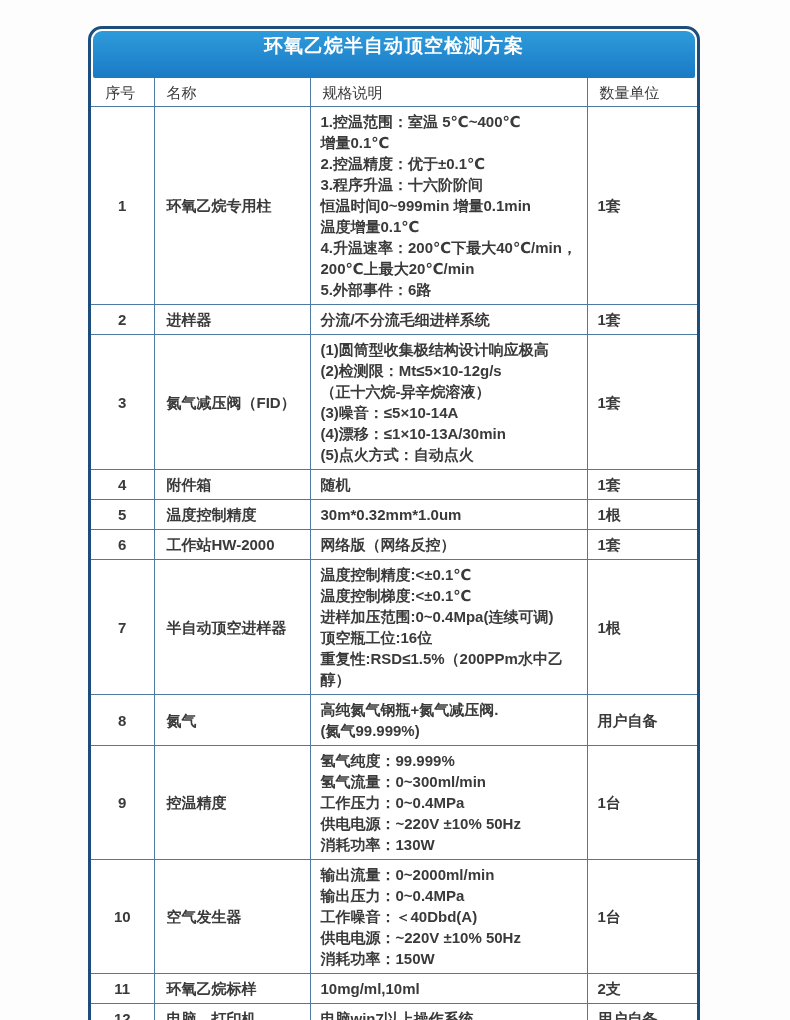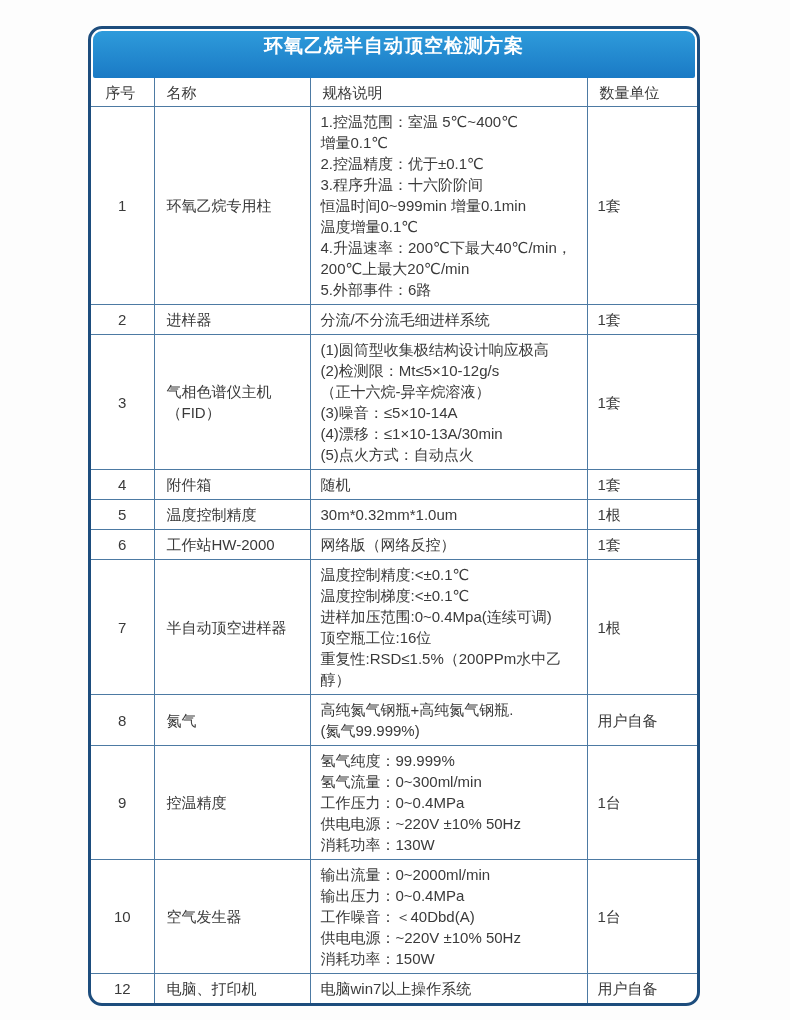--- a/index.html
+++ b/index.html
@@ -55,20 +55,21 @@
   .spec-table th {
     font-weight: 400;
     height: 28px;
     text-align: left;
     padding: 0 4px 0 12px;
     margin-left: 47px;
   }
   .spec-table th.no-h { text-align: center; padding-left: 0; }
   .spec-table td {
     padding: 4px 4px 4px 12px;
+    font-weight: bold;
   }
   .spec-table td.no-cell {
     text-align: center;
     padding-left: 0;
     padding-right: 0;
   }
   .spec-table td.spec-cell {
     white-space: pre-line;
     padding-left: 10px;
   }
@@ -112,21 +113,21 @@
         <td class="qty-cell">1套</td>
       </tr>
       <tr>
         <td class="no-cell">2</td>
         <td>进样器</td>
         <td class="spec-cell">分流/不分流毛细进样系统</td>
         <td class="qty-cell">1套</td>
       </tr>
       <tr>
         <td class="no-cell">3</td>
-        <td>气相色谱仪主机（FID）</td>
+        <td>氮气减压阀（FID）</td>
         <td class="spec-cell">(1)圆筒型收集极结构设计响应极高
 (2)检测限：Mt≤5×10-12g/s
 （正十六烷-异辛烷溶液）
 (3)噪音：≤5×10-14A
 (4)漂移：≤1×10-13A/30min
 (5)点火方式：自动点火</td>
         <td class="qty-cell">1套</td>
       </tr>
       <tr>
         <td class="no-cell">4</td>
@@ -152,21 +153,21 @@
         <td class="spec-cell">温度控制精度:&lt;±0.1℃
 温度控制梯度:&lt;±0.1℃
 进样加压范围:0~0.4Mpa(连续可调)
 顶空瓶工位:16位
 重复性:RSD≤1.5%（200PPm水中乙醇）</td>
         <td class="qty-cell">1根</td>
       </tr>
       <tr>
         <td class="no-cell">8</td>
         <td>氮气</td>
-        <td class="spec-cell">高纯氮气钢瓶+高纯氮气钢瓶.
+        <td class="spec-cell">高纯氮气钢瓶+氮气减压阀.
 (氮气99.999%)</td>
         <td class="qty-cell">用户自备</td>
       </tr>
       <tr>
         <td class="no-cell">9</td>
         <td>控温精度</td>
         <td class="spec-cell">氢气纯度：99.999%
 氢气流量：0~300ml/min
 工作压力：0~0.4MPa
 供电电源：~220V ±10% 50Hz
@@ -177,20 +178,26 @@
         <td class="no-cell">10</td>
         <td>空气发生器</td>
         <td class="spec-cell">输出流量：0~2000ml/min
 输出压力：0~0.4MPa
 工作噪音：＜40Dbd(A)
 供电电源：~220V ±10% 50Hz
 消耗功率：150W</td>
         <td class="qty-cell">1台</td>
       </tr>
       <tr>
+        <td class="no-cell">11</td>
+        <td>环氧乙烷标样</td>
+        <td class="spec-cell">10mg/ml,10ml</td>
+        <td class="qty-cell">2支</td>
+      </tr>
+      <tr>
         <td class="no-cell">12</td>
         <td>电脑、打印机</td>
         <td class="spec-cell">电脑win7以上操作系统</td>
         <td class="qty-cell">用户自备</td>
       </tr>
     </tbody>
   </table>
 </div>
 
 </body></html>

